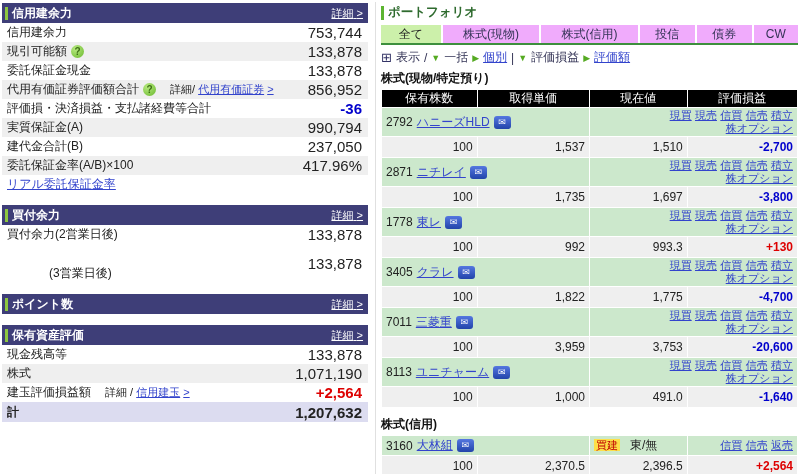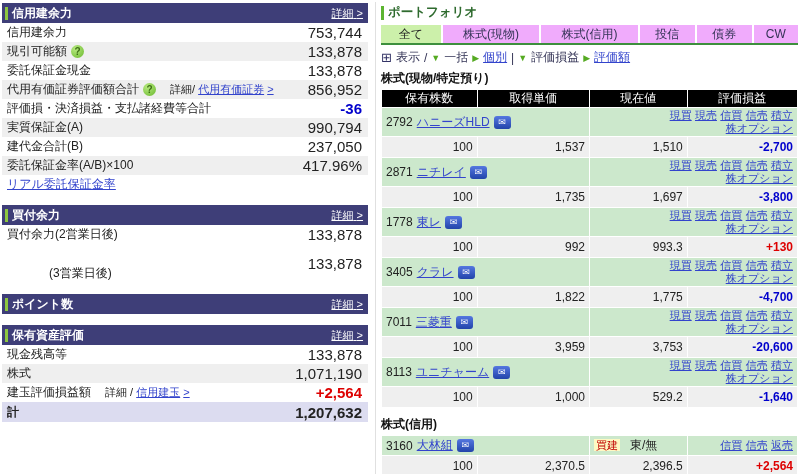--- a/index.html
+++ b/index.html
@@ -55,21 +55,21 @@
   td { border:1px solid #fff; padding:1px 4px; font-size:12px; }
   tr.name-row td { background:#cce8cc; }
   tr.val-row td { background:#efefef; text-align:right; height:21px; }
   .stock-id { white-space:nowrap; display:flex; align-items:center; gap:4px; }
   .stock-id a { color:#3344cc; }
   .mail-icon { display:inline-block; width:17px; height:13px; border-radius:3px;
     background:linear-gradient(#5577e0,#2244aa); color:#fff; font-size:9px; line-height:13px;
     text-align:center; flex:none; cursor:pointer; }
   .acts { text-align:right; line-height:13px; padding:1px 4px; }
   .acts a { color:#3344cc; font-size:11px; white-space:nowrap; }
-  .badge { background:#fef9c3; color:#c00000; padding:0 2px; font-size:11px; }
+  .badge { background:#fde047; color:#c00000; padding:0 2px; font-size:11px; }
   .mkt { margin-left:10px; color:#222; }
   .m-acts a { color:#3344cc; font-size:11px; }
 </style>
 </head>
 <body>
 
 <div class="layout">
 
   <div class="left-panel">
 
@@ -336,21 +336,21 @@
               </span>
             </td>
         <td colspan="2" class="acts">
           <div><a>現買</a> <a>現売</a> <a>信買</a> <a>信売</a> <a>積立</a></div>
           <div><a>株オプション</a></div>
             </td>
       </tr>
       <tr class="val-row">
         <td>100</td>
         <td>1,000</td>
-        <td>529.2</td>
+        <td>491.0</td>
         <td class="neg">-1,640</td>
       </tr>
     </tbody>
       </table>
 
     <div class="sec2-title" style="margin-top:8px;">株式(信用)</div>
 
     <table>
       <colgroup>
           <col class="c0">

